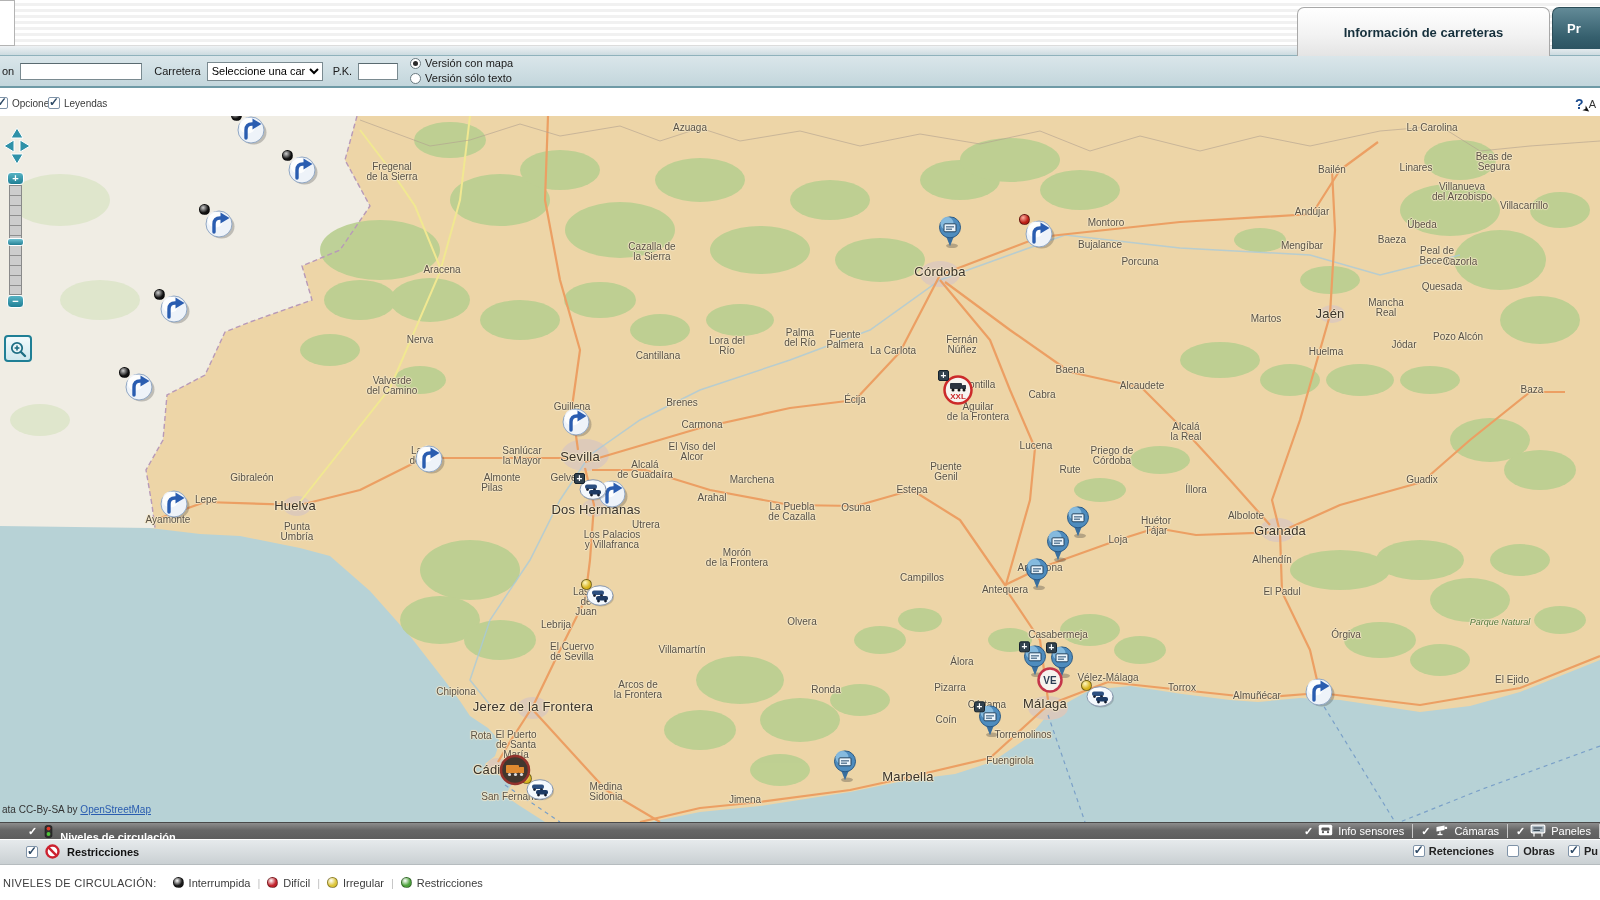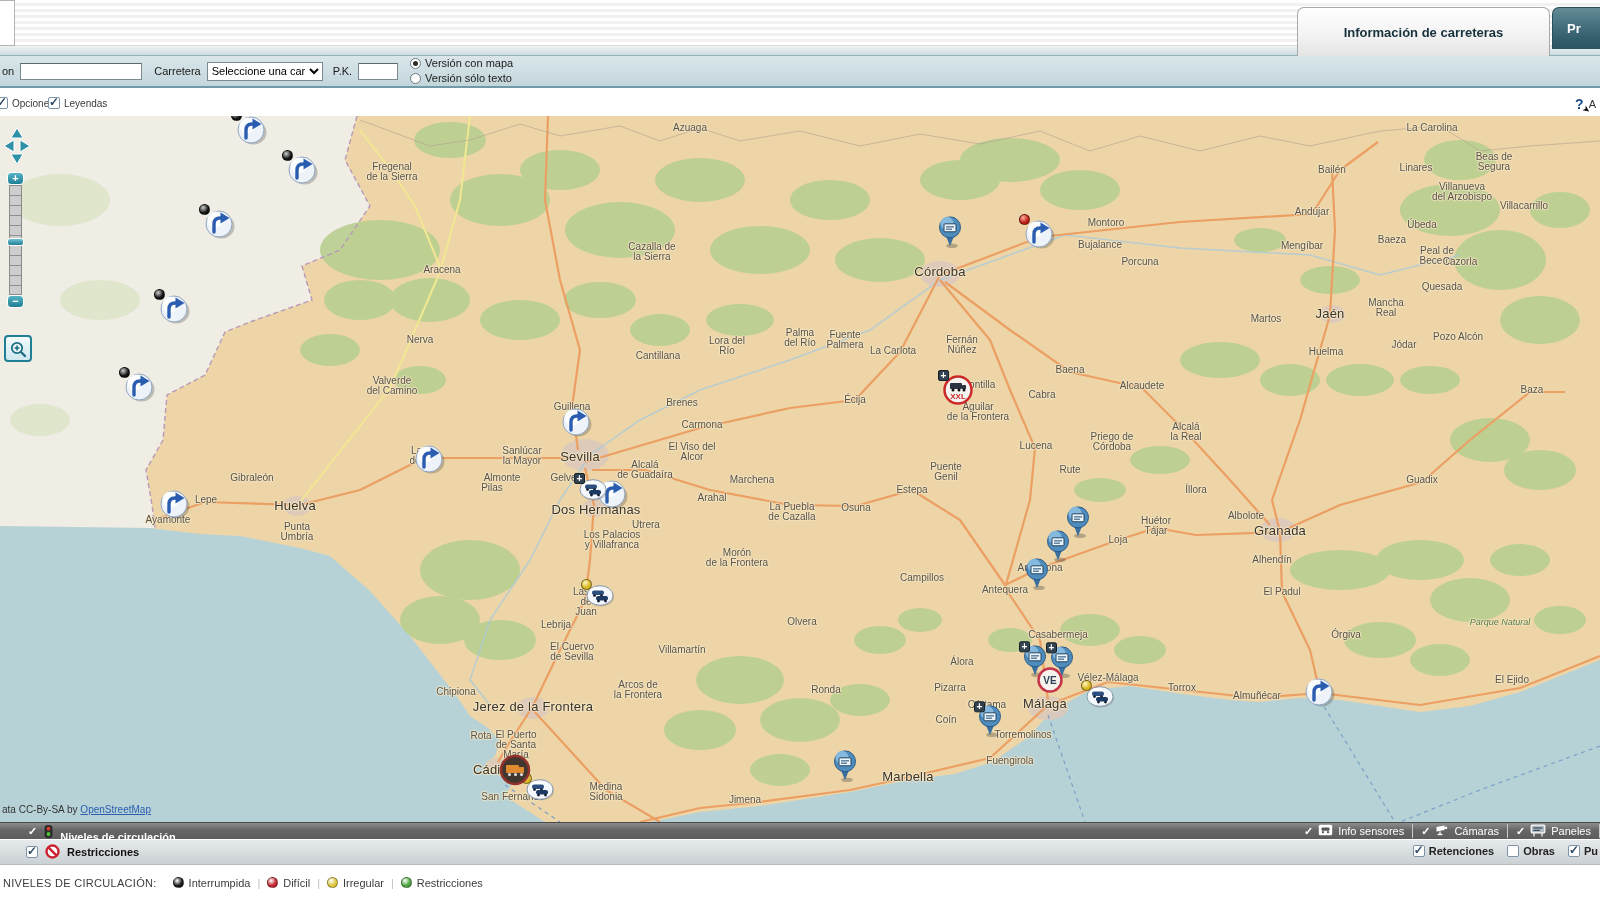--- a/index.html
+++ b/index.html
@@ -310,21 +310,21 @@
       <div class="maplabel" style="left: 978px; top: 269px;">Montilla</div>
       <div class="maplabel" style="left: 978px; top: 296px;">Aguilar
 de la Frontera</div>
       <div class="maplabel" style="left: 855px; top: 284px;">Écija</div>
       <div class="maplabel" style="left: 702px; top: 309px;">Carmona</div>
       <div class="maplabel" style="left: 572px; top: 291px;">Guillena</div>
       <div class="maplabel" style="left: 682px; top: 287px;">Brenes</div>
       <div class="maplabel" style="left: 1070px; top: 254px;">Baena</div>
       <div class="maplabel" style="left: 1042px; top: 279px;">Cabra</div>
       <div class="maplabel" style="left: 1142px; top: 270px;">Alcaudete</div>
-      <div class="maplabel" style="left: 1112px; top: 326px;">Priego de
+      <div class="maplabel" style="left: 1112px; top: 340px;">Priego de
 Córdoba</div>
       <div class="maplabel" style="left: 1186px; top: 316px;">Alcalá
 la Real</div>
       <div class="maplabel" style="left: 1036px; top: 330px;">Lucena</div>
       <div class="maplabel" style="left: 1070px; top: 354px;">Rute</div>
       <div class="maplabel" style="left: 1532px; top: 274px;">Baza</div>
       <div class="maplabel" style="left: 1422px; top: 364px;">Guadix</div>
       <div class="maplabel" style="left: 1246px; top: 400px;">Albolote</div>
       <div class="maplabel" style="left: 1196px; top: 374px;">Íllora</div>
       <div class="maplabel" style="left: 1156px; top: 410px;">Huétor

